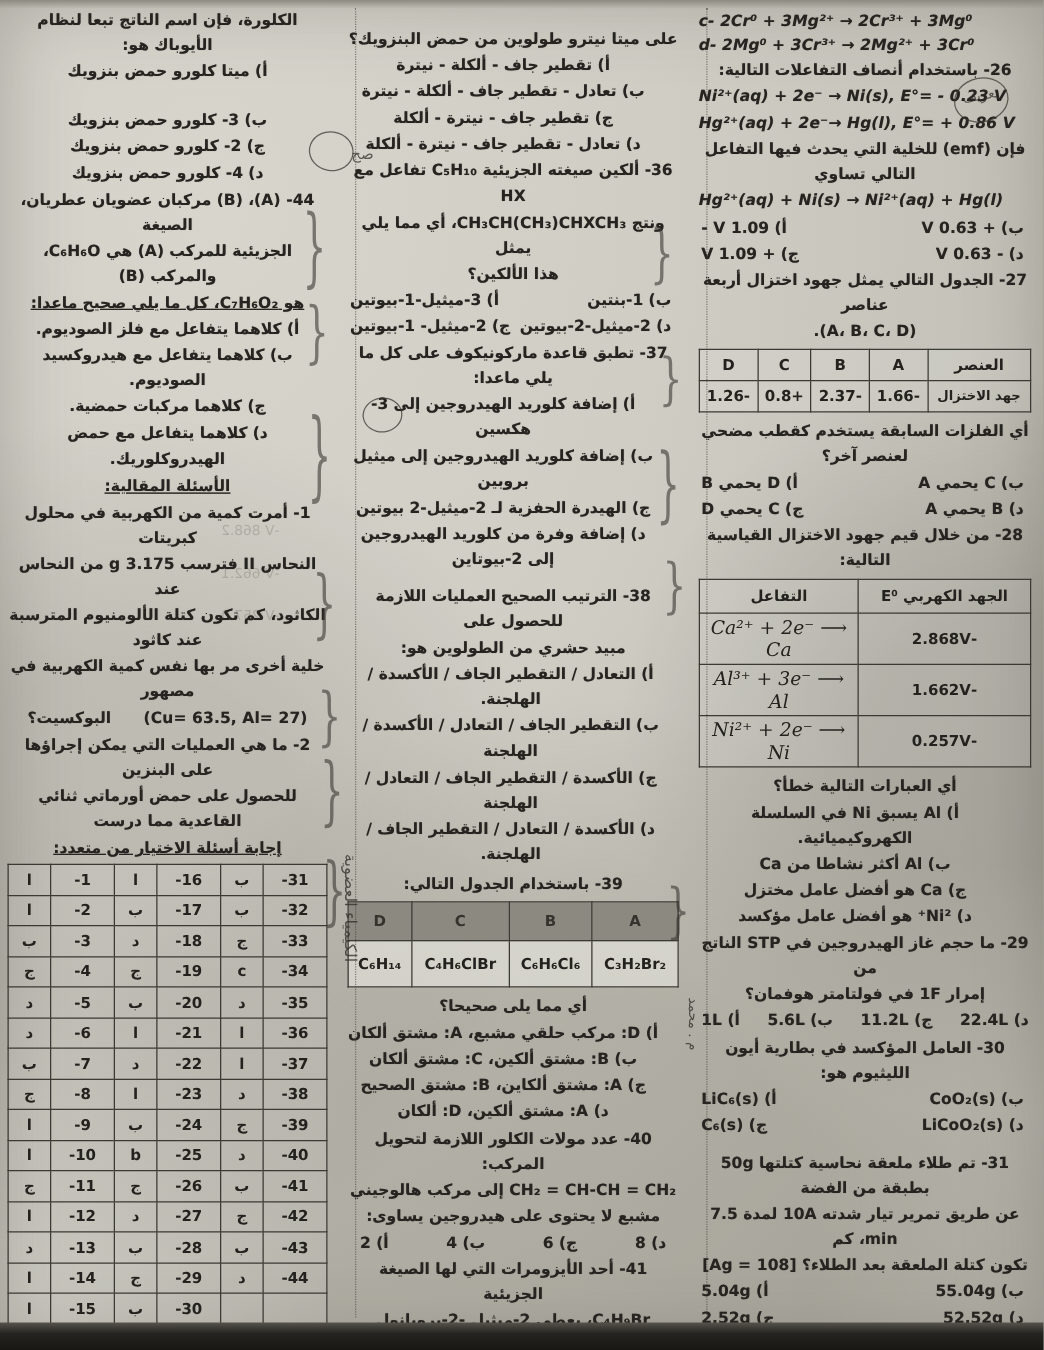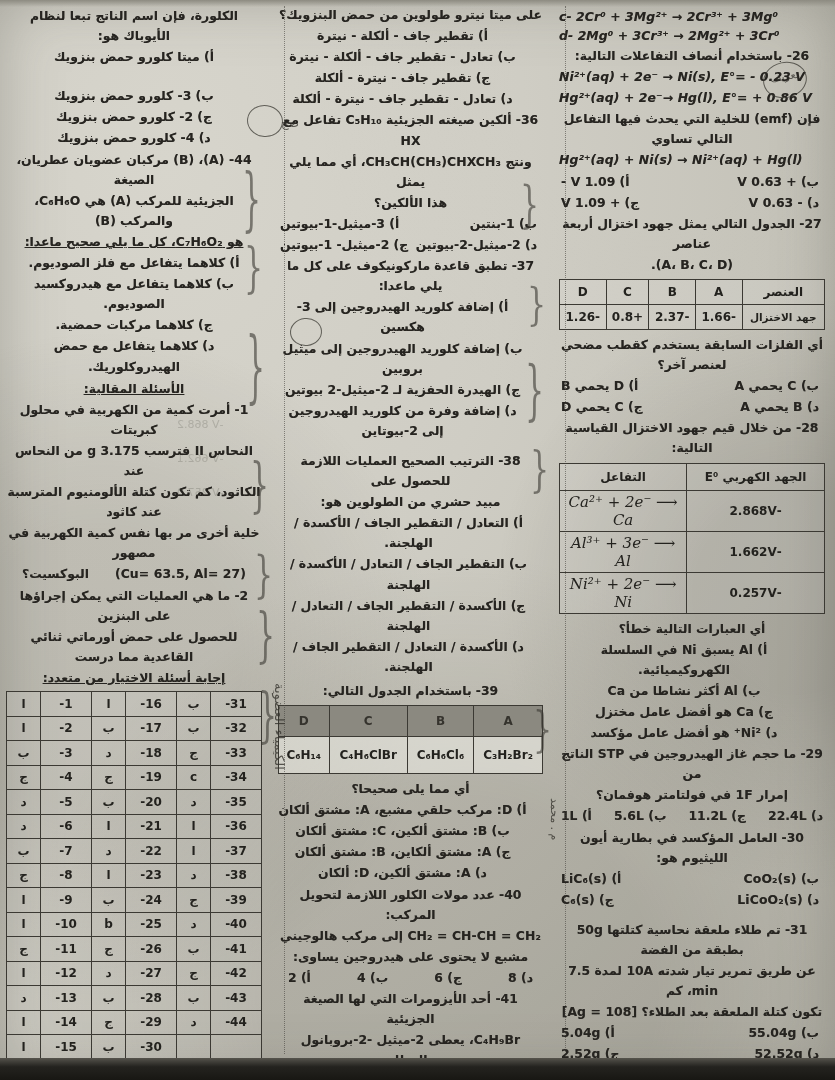--- a/index.html
+++ b/index.html
@@ -33,21 +33,21 @@
   .scan-edge-top{
     position:absolute;left:0;right:0;top:0;height:7px;
     background:linear-gradient(180deg,#8d8b81 0%, rgba(170,168,158,0) 100%);
     z-index:2;
   }
 
   
   .cols{position:absolute;inset:0;display:flex;z-index:3;}
   .col{position:relative;box-sizing:border-box;}
   .col-right{width:284px;padding:8px 10px 0 8px;}
-  .col-mid{width:281px;padding:0 8px 0 8px;}
+  .col-mid{width:281px;padding:16px 8px 0 8px;}
   .col-left{width:270px;padding:6px 8px 0 6px;}
 
   
   .vsep{
     position:absolute;top:6px;bottom:26px;width:0;
     border-left:1px dotted rgba(60,58,52,.55);
     z-index:4;
   }
   .vsep.a{left:284px;}
   .vsep.b{left:565px;}
@@ -335,21 +335,21 @@
             <td class="bd">C₄H₆ClBr</td>
             <td class="bd">C₆H₁₄</td>
           </tr>
         </tbody>
           </table>
       </div>
 
       <div class="ln b r">أي مما يلى صحيحا؟</div>
       <div class="ln b r opt">أ) D: مركب حلقي مشبع، A: مشتق ألكان</div>
       <div class="ln b r opt">ب) B: مشتق ألكين، C: مشتق ألكان</div>
-      <div class="ln b r opt">ج) A: مشتق ألكاين، B: مشتق ألكان</div>
+      <div class="ln b r opt">ج) A: مشتق ألكاين، B: مشتق الصحيح</div>
       <div class="ln b r opt">د) A: مشتق ألكين، D: ألكان</div>
 
       <div class="ln b r">40- عدد مولات الكلور اللازمة لتحويل المركب:</div>
       <div class="ln b r">CH₂ = CH-CH = CH₂ إلى مركب هالوجيني</div>
       <div class="ln b c">مشبع لا يحتوى على هيدروجين يساوى:</div>
       <div class="optrow ln b" style="padding:0 10px">
         <span>د) 8</span>
         <span>ج) 6</span>
         <span>ب) 4</span>
         <span>أ) 2</span>

